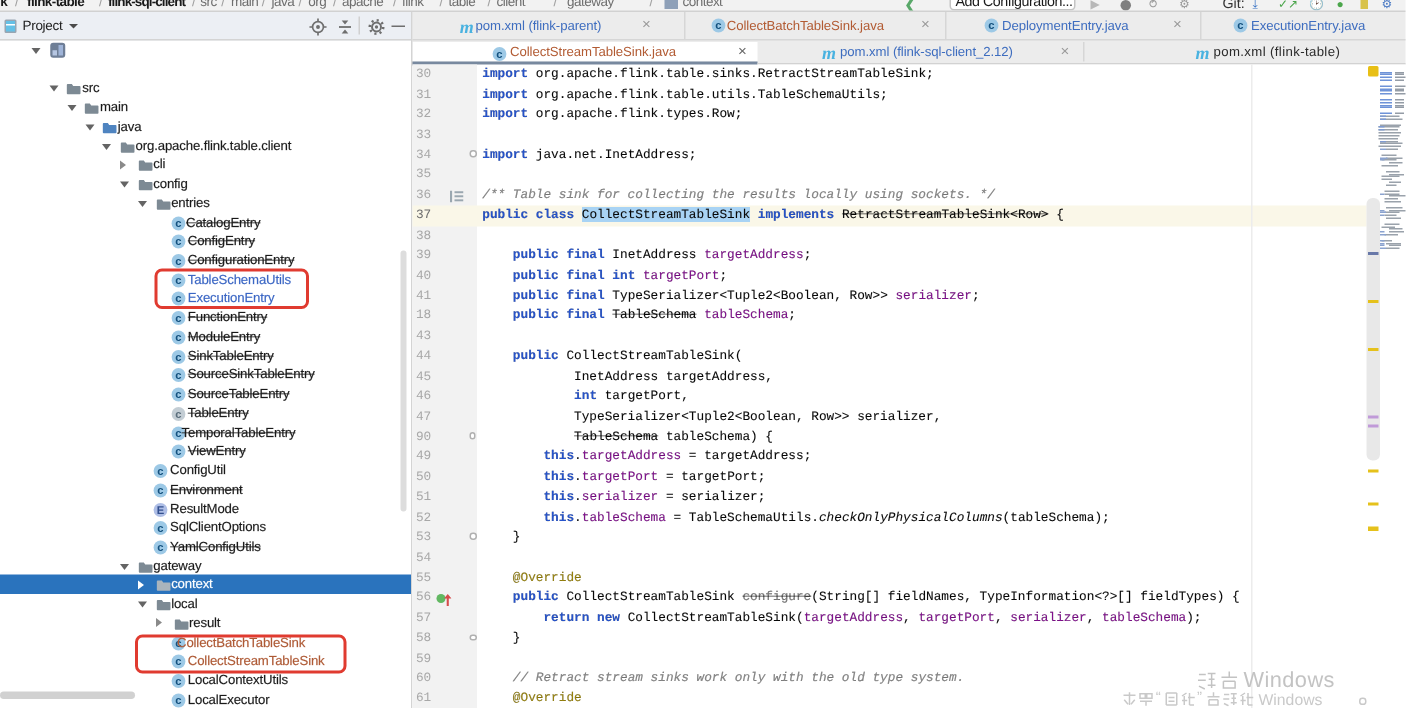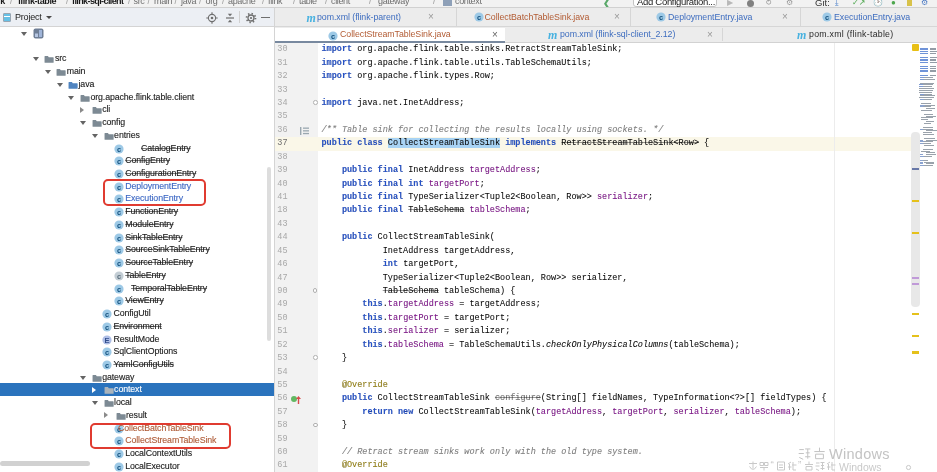--- a/index.html
+++ b/index.html
@@ -228,42 +228,42 @@
       <svg class="ic" style="left:91.8px;top:2px;" width="10" height="10" viewBox="0 0 10 10">
         <path d="M.9 2 h3 l.9 1.3 H9.1 a.55 .55 0 0 1 .55 .55 V8.3 a.55 .55 0 0 1 -.55 .55 H1.1 a.55 .55 0 0 1 -.55 -.55 V2.55 Z" fill="#7d8a94"></path>
       </svg>
       <span class="tx" style="left:102.2px;">config</span>
     </div>
 <div class="trow" style="top:113.5px;">
       <svg class="ic" style="left:114.0px;top:2px;" width="10" height="10" viewBox="0 0 10 10">
         <circle cx="5" cy="5" r="4.6" fill="#9dc9e6"></circle>
         <text x="5" y="7.6" font-size="7.5" font-family="Liberation Sans" font-weight="bold" text-anchor="middle" fill="#14517e">c</text>
       </svg>
-      <span class="tx" style="left:141px;text-decoration:line-through;">CatalogEntry</span>
+      <span class="tx" style="left:124px;text-decoration:line-through;">CatalogEntry</span>
     </div>
 <div class="trow" style="top:126.2px;">
       <svg class="ic" style="left:114.0px;top:2px;" width="10" height="10" viewBox="0 0 10 10">
         <circle cx="5" cy="5" r="4.6" fill="#9dc9e6"></circle>
         <text x="5" y="7.6" font-size="7.5" font-family="Liberation Sans" font-weight="bold" text-anchor="middle" fill="#14517e">c</text>
       </svg>
       <span class="tx" style="left:125.2px;text-decoration:line-through;">ConfigEntry</span>
     </div>
 <div class="trow" style="top:138.9px;">
       <svg class="ic" style="left:114.0px;top:2px;" width="10" height="10" viewBox="0 0 10 10">
         <circle cx="5" cy="5" r="4.6" fill="#9dc9e6"></circle>
         <text x="5" y="7.6" font-size="7.5" font-family="Liberation Sans" font-weight="bold" text-anchor="middle" fill="#14517e">c</text>
       </svg>
       <span class="tx" style="left:125.2px;text-decoration:line-through;">ConfigurationEntry</span>
     </div>
 <div class="trow" style="top:151.7px;">
       <svg class="ic" style="left:114.0px;top:2px;" width="10" height="10" viewBox="0 0 10 10">
         <circle cx="5" cy="5" r="4.6" fill="#9dc9e6"></circle>
         <text x="5" y="7.6" font-size="7.5" font-family="Liberation Sans" font-weight="bold" text-anchor="middle" fill="#14517e">c</text>
       </svg>
-      <span class="tx bl" style="left:125.2px;">DeploymentEntry</span>
+      <span class="tx bl" style="left:125.2px;">TableSchemaUtils</span>
     </div>
 <div class="trow" style="top:164.4px;">
       <svg class="ic" style="left:114.0px;top:2px;" width="10" height="10" viewBox="0 0 10 10">
         <circle cx="5" cy="5" r="4.6" fill="#9dc9e6"></circle>
         <text x="5" y="7.6" font-size="7.5" font-family="Liberation Sans" font-weight="bold" text-anchor="middle" fill="#14517e">c</text>
       </svg>
       <span class="tx bl" style="left:125.2px;">ExecutionEntry</span>
     </div>
 <div class="trow" style="top:177.1px;">
       <svg class="ic" style="left:114.0px;top:2px;" width="10" height="10" viewBox="0 0 10 10">
@@ -305,21 +305,21 @@
         <circle cx="5" cy="5" r="4.6" fill="#c3cdd4"></circle>
         <text x="5" y="7.6" font-size="7.5" font-family="Liberation Sans" font-weight="bold" text-anchor="middle" fill="#5a6e7c">c</text>
       </svg>
       <span class="tx" style="left:125.2px;text-decoration:line-through;">TableEntry</span>
     </div>
 <div class="trow" style="top:253.5px;">
       <svg class="ic" style="left:114.0px;top:2px;" width="10" height="10" viewBox="0 0 10 10">
         <circle cx="5" cy="5" r="4.6" fill="#9dc9e6"></circle>
         <text x="5" y="7.6" font-size="7.5" font-family="Liberation Sans" font-weight="bold" text-anchor="middle" fill="#14517e">c</text>
       </svg>
-      <span class="tx" style="left:131px;text-decoration:line-through;">TemporalTableEntry</span>
+      <span class="tx" style="left:121px;text-decoration:line-through;">TemporalTableEntry</span>
     </div>
 <div class="trow" style="top:266.3px;">
       <svg class="ic" style="left:114.0px;top:2px;" width="10" height="10" viewBox="0 0 10 10">
         <circle cx="5" cy="5" r="4.6" fill="#9dc9e6"></circle>
         <text x="5" y="7.6" font-size="7.5" font-family="Liberation Sans" font-weight="bold" text-anchor="middle" fill="#14517e">c</text>
       </svg>
       <span class="tx" style="left:125.2px;text-decoration:line-through;">ViewEntry</span>
     </div>
 <div class="trow" style="top:279.0px;">
       <svg class="ic" style="left:102.1px;top:2px;" width="10" height="10" viewBox="0 0 10 10">

